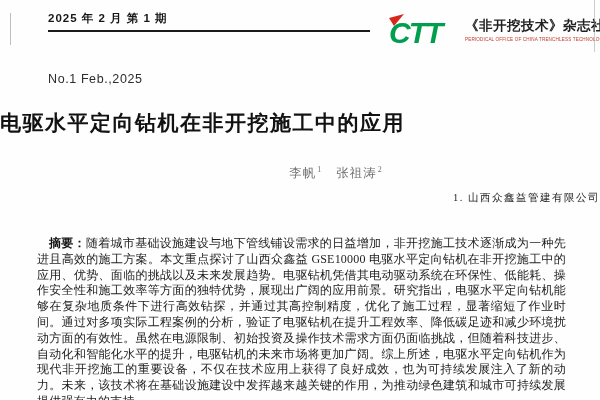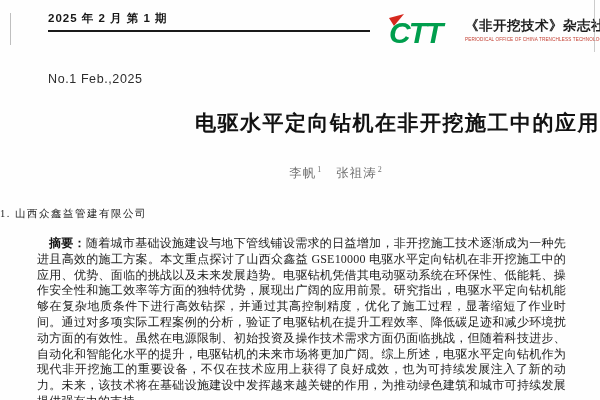--- a/index.html
+++ b/index.html
@@ -31,30 +31,30 @@
     font-size: 4.6px; letter-spacing: 0.15px; margin-top: 2px; white-space: nowrap;
   }
 
   
   .edge-left  { position: absolute; left: 10px; top: 13px; width: 1px; height: 32px; background: #8a8a8a; opacity: .55; }
   .edge-right { position: absolute; left: 594px; top: 0; width: 1px; height: 52px; background: #9a9a9a; opacity: .5; }
 
   
   .title {
     position: absolute; left: 0; top: 109px; width: 100%;
-    text-align: right; font-weight: bold; font-size: 21px; letter-spacing: 1.5px; color: #121212;
+    text-align: left; font-weight: bold; font-size: 21px; letter-spacing: 1.5px; color: #121212;
     font-family: Liberation Mono, monospace;
   }
   .authors {
     position: absolute; left: 0; top: 165px; width: 100%;
     text-align: center; font-size: 12.5px; color: #737373; letter-spacing: 1px; margin-left: 36px;
   }
   .authors sup { font-size: 8px; margin-left: 1px; }
   .author + .author { margin-left: 14px; }
-  .affil { position: absolute; left: 0; width: 100%; text-align: left; font-size: 10.5px; letter-spacing: 1.5px; color: #242424; margin-top: 16px; }
+  .affil { position: absolute; left: 0; width: 100%; text-align: right; font-size: 10.5px; letter-spacing: 1.5px; color: #242424; }
   .affil-1 { top: 191px; }
   .affil-2 { top: 207px; }
 
   
   .abstract-block { position: absolute; left: 37px; right: 34px; top: 236px; }
   .abstract {
     font-size: 12px; line-height: 15.8px; text-align: justify;
     text-indent: 1em; color: #1c1c1c; letter-spacing: 0.2px;
   }
   .kw-line { font-size: 10.8px; line-height: 15.8px; text-indent: 1em; color: #1c1c1c; letter-spacing: 0.2px; }

